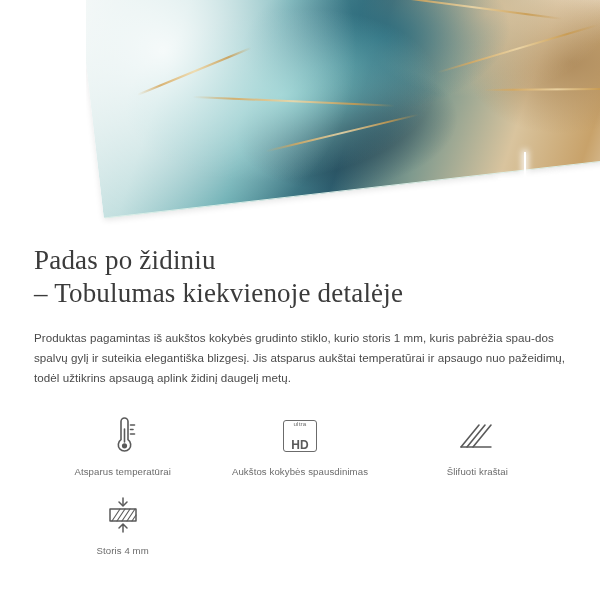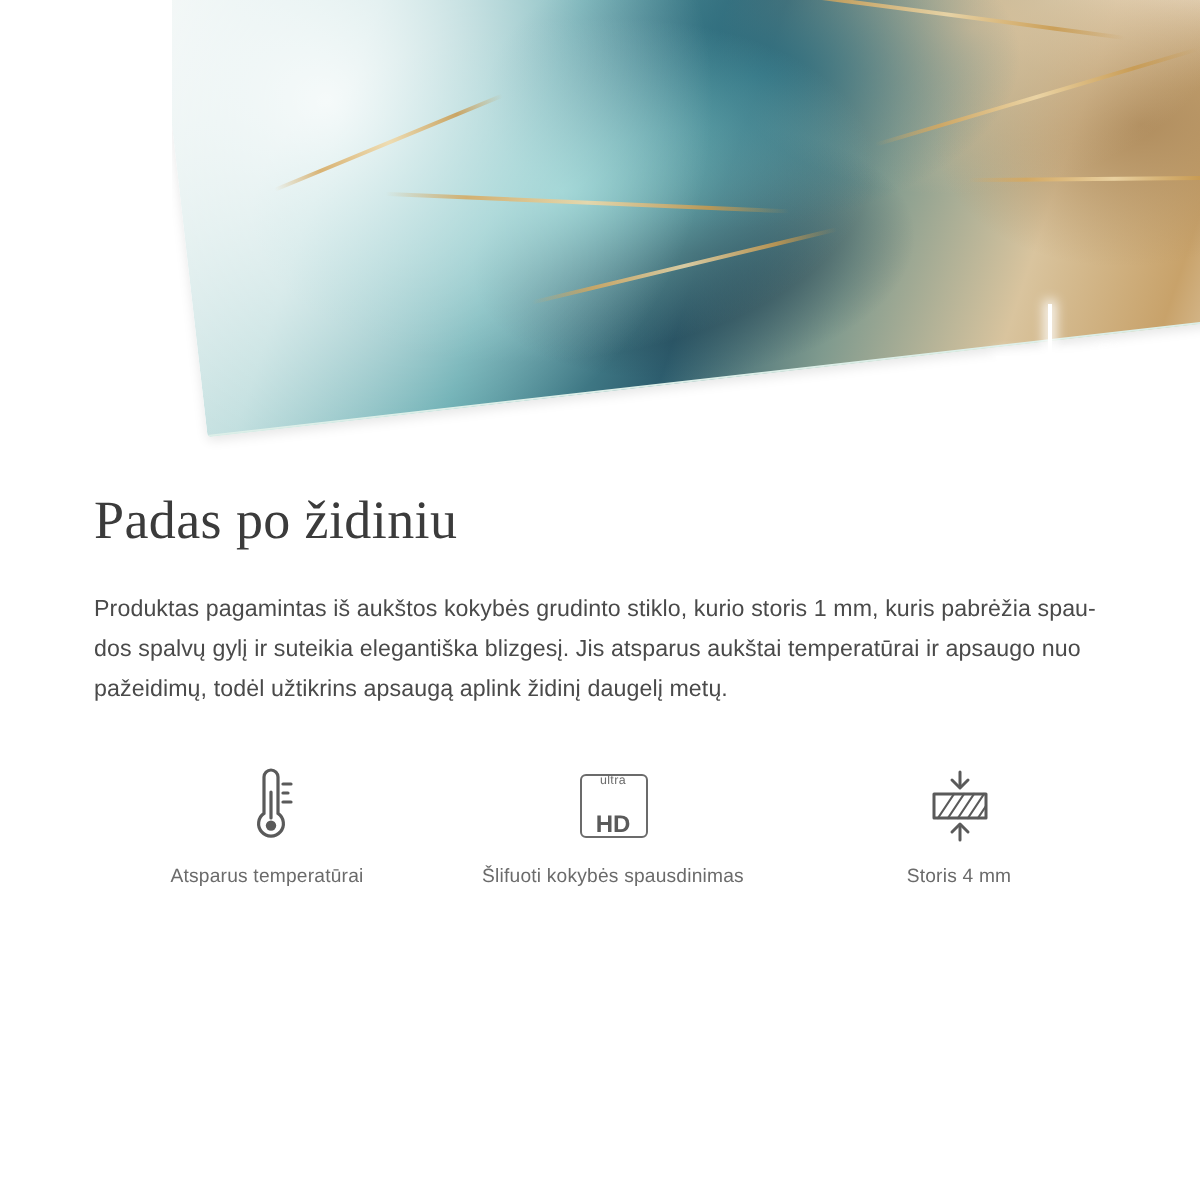--- a/index.html
+++ b/index.html
@@ -90,21 +90,20 @@
     transform: translate(-50%,-50%);
   }
   .sparkle:before { width: 100%; height: 2px; box-shadow: 0 0 6px 2px rgba(255,255,255,0.9); }
   .sparkle:after  { width: 2px; height: 100%; box-shadow: 0 0 6px 2px rgba(255,255,255,0.9); }
   .sp1 { left: 498px; top: 152px; }
   .sp2 { left: 536px; top: 176px; width: 34px; height: 34px; opacity: 0.85; }
 
   
   .content {
     padding: 16px 34px 0 34px;
-    margin-left: 13px;
   }
   h1.title {
     font-family: "Liberation Serif", serif;
     font-size: 27px;
     line-height: 33px;
     font-weight: 400;
     color: #3b3b3b;
     margin: 0;
     letter-spacing: 0.2px;
   }
@@ -176,20 +175,21 @@
   </div>
   <div class="hero-mask-left"></div>
   <div class="sparkle sp1"></div>
   <div class="sparkle sp2"></div>
 </div>
 
 <div class="content">
 
   <h1 class="title">
     <span>Padas po židiniu</span>
+    <span class="title-line2">– Tobulumas kiekvienoje detalėje</span>
   </h1>
 
   <p class="desc">Produktas pagamintas iš aukštos kokybės grudinto stiklo, kurio storis 1 mm, kuris pabrėžia spau-dos spalvų gylį ir suteikia elegantiška blizgesį. Jis atsparus aukštai temperatūrai ir apsaugo nuo pažeidimų, todėl užtikrins apsaugą aplink židinį daugelį metų.</p>
 
   <div class="features">
 
     <div class="feature">
       <div class="feature-icon">
         <svg width="30" height="40" viewBox="0 0 30 40" fill="none" stroke="#5a5a5a" stroke-width="1.6" stroke-linecap="round">
           <path d="M13 5.5a3.5 3.5 0 0 1 7 0v18.2a6.2 6.2 0 1 1-7 0V5.5z"></path>
@@ -203,25 +203,36 @@
       <div class="feature-label">Atsparus temperatūrai</div>
     </div>
 
     <div class="feature">
       <div class="feature-icon">
         <div class="ultrahd">
           <span class="u1">ultra</span>
           <span class="u2">HD</span>
         </div>
       </div>
-      <div class="feature-label">Šlifuoti kokybės spausdinimas</div>
-    </div>
-
-
-
+      <div class="feature-label">Aukštos kokybės spausdinimas</div>
+    </div>
+
+
+
+    <div class="feature">
+      <div class="feature-icon">
+        <svg width="38" height="32" viewBox="0 0 38 32" fill="none" stroke="#5a5a5a" stroke-width="1.6" stroke-linecap="round">
+          <path d="M3 27 L21 5"></path>
+          <path d="M9 27 L27 5"></path>
+          <path d="M15 27 L33 5"></path>
+          <path d="M3 27 L33 27" stroke-width="1.4"></path>
+        </svg>
+      </div>
+      <div class="feature-label">Šlifuoti kraštai</div>
+    </div>
 
     <div class="feature">
       <div class="feature-icon">
         <svg width="40" height="40" viewBox="0 0 40 40" fill="none" stroke="#5a5a5a" stroke-width="1.5" stroke-linecap="round" stroke-linejoin="round">
           <path d="M20 3v7"></path>
           <path d="M16 7l4 4 4-4"></path>
           <path d="M20 37v-7"></path>
           <path d="M16 33l4-4 4 4"></path>
           <rect x="7" y="14" width="26" height="12"></rect>
           <path d="M9 26 L17 14 M14 26 L22 14 M19 26 L27 14 M24 26 L32 14 M29 26 L33 20" stroke-width="1.1"></path>

